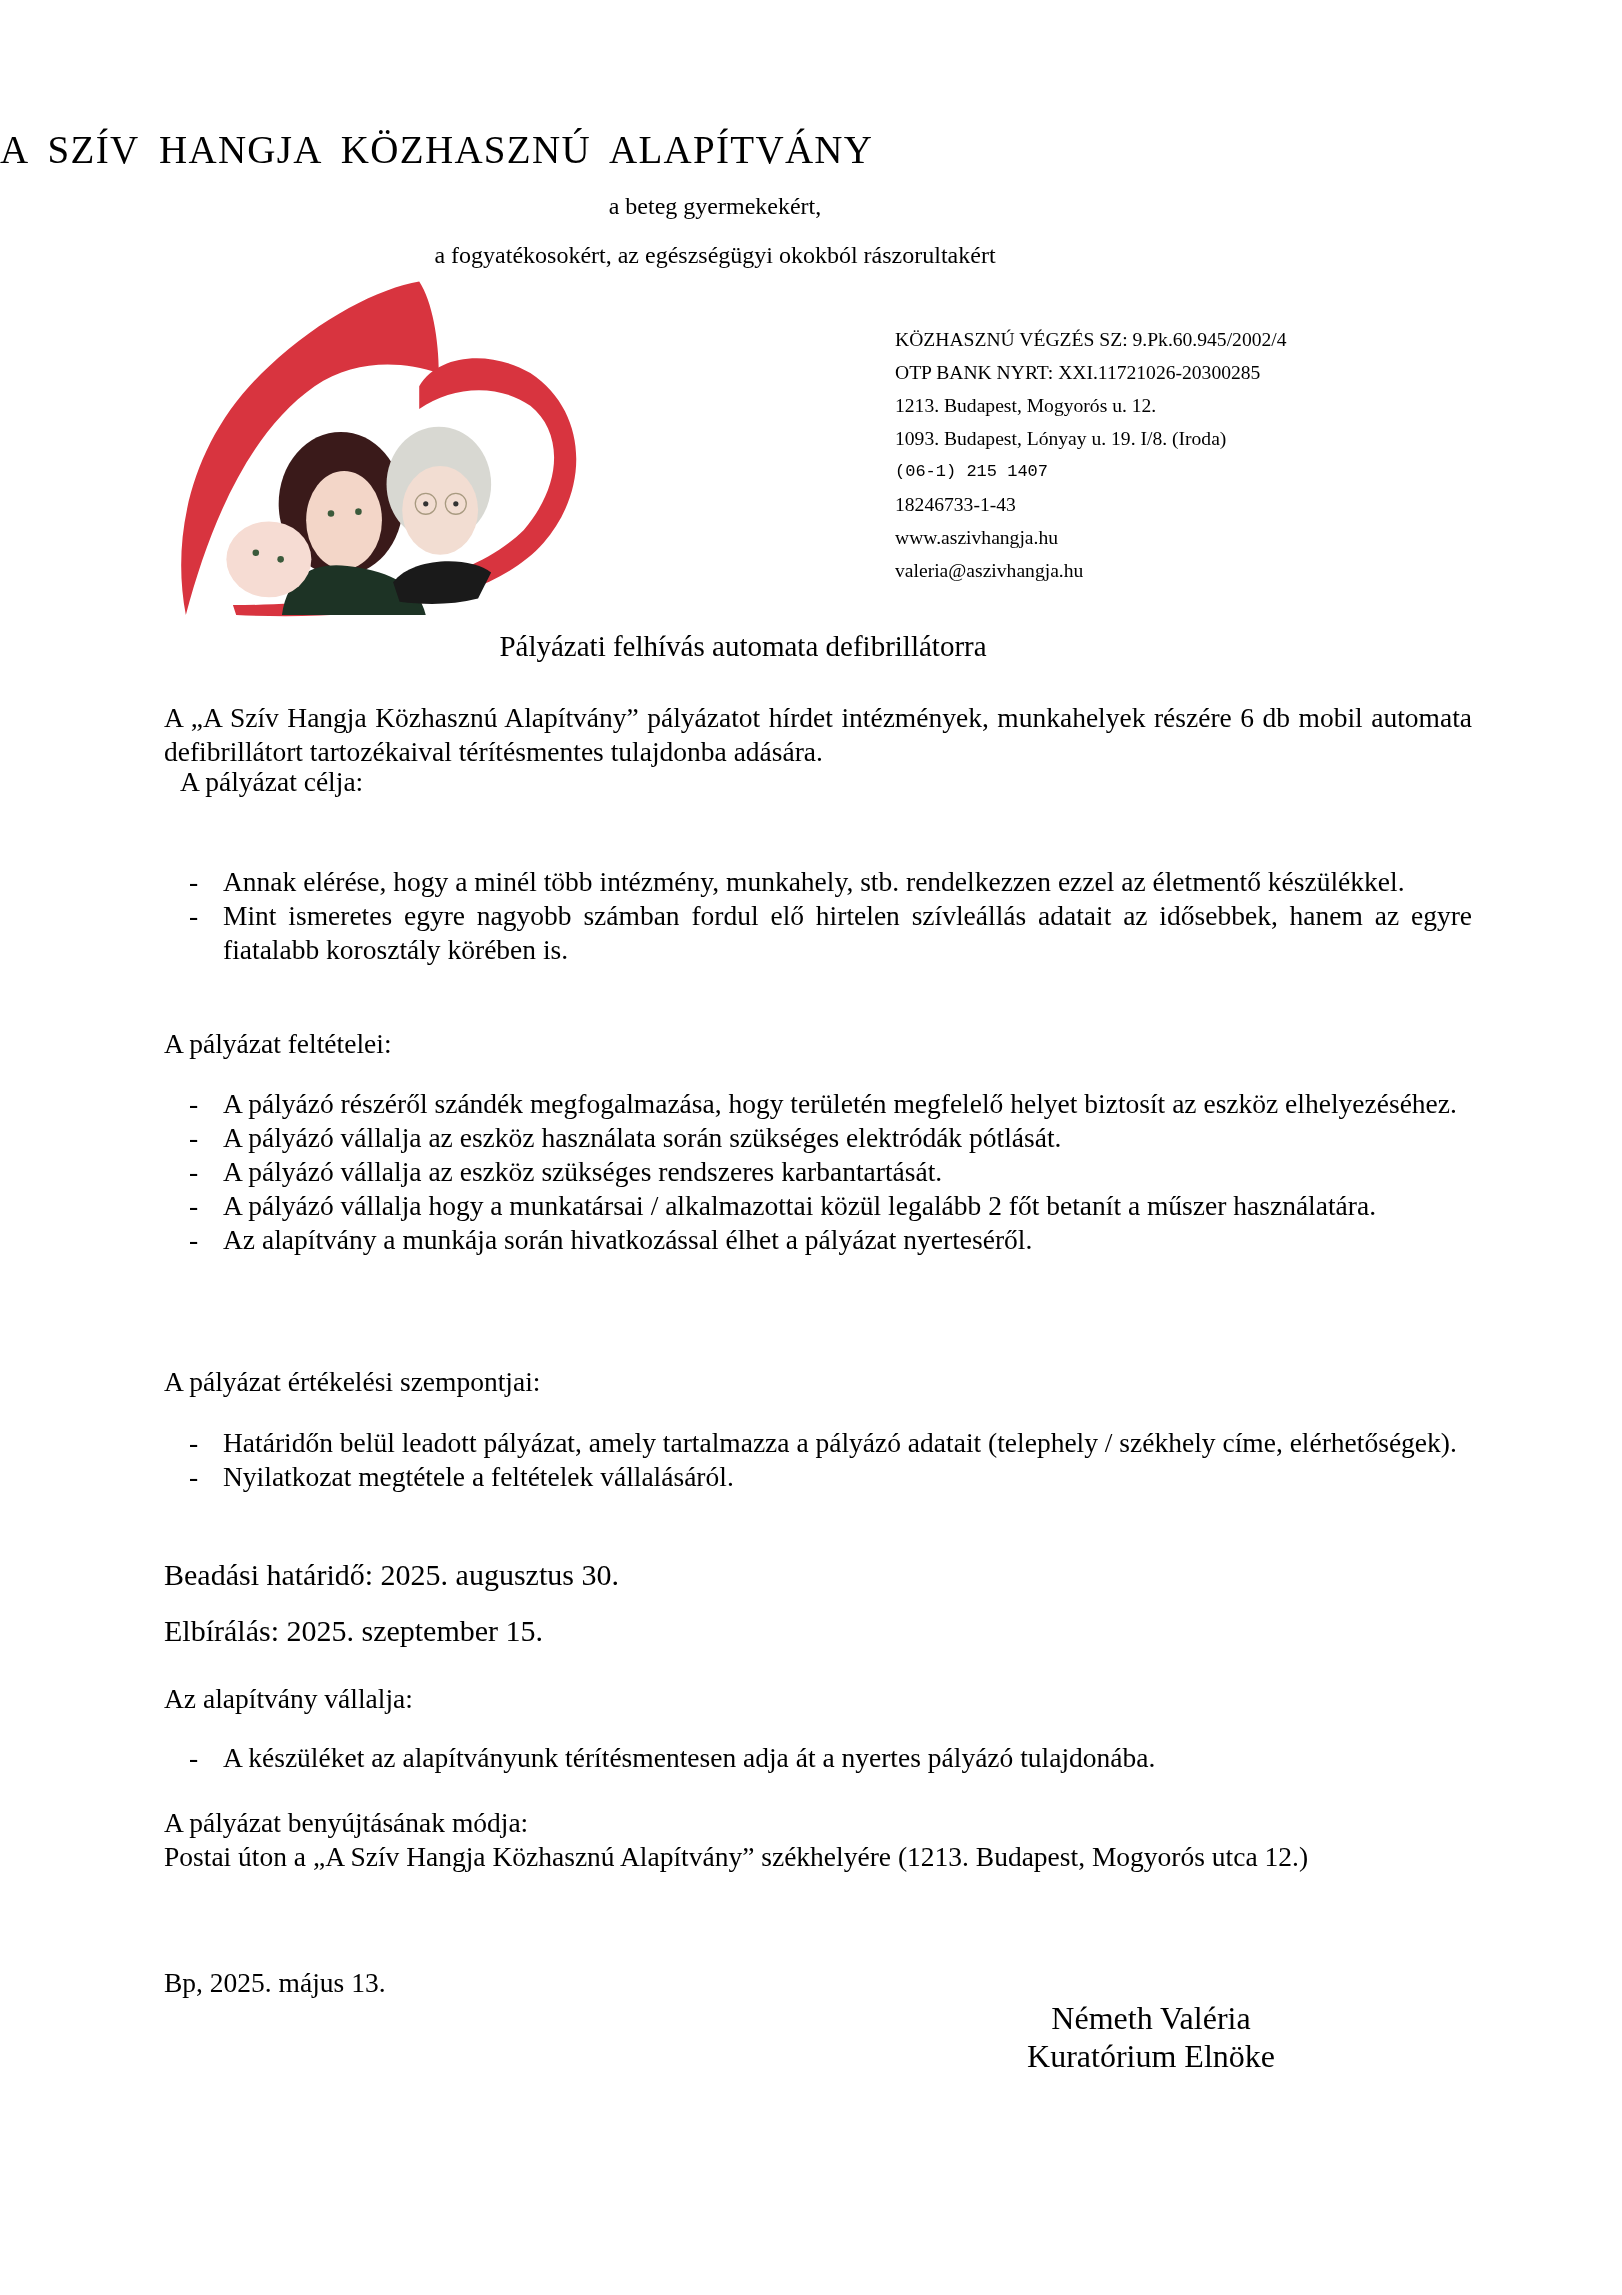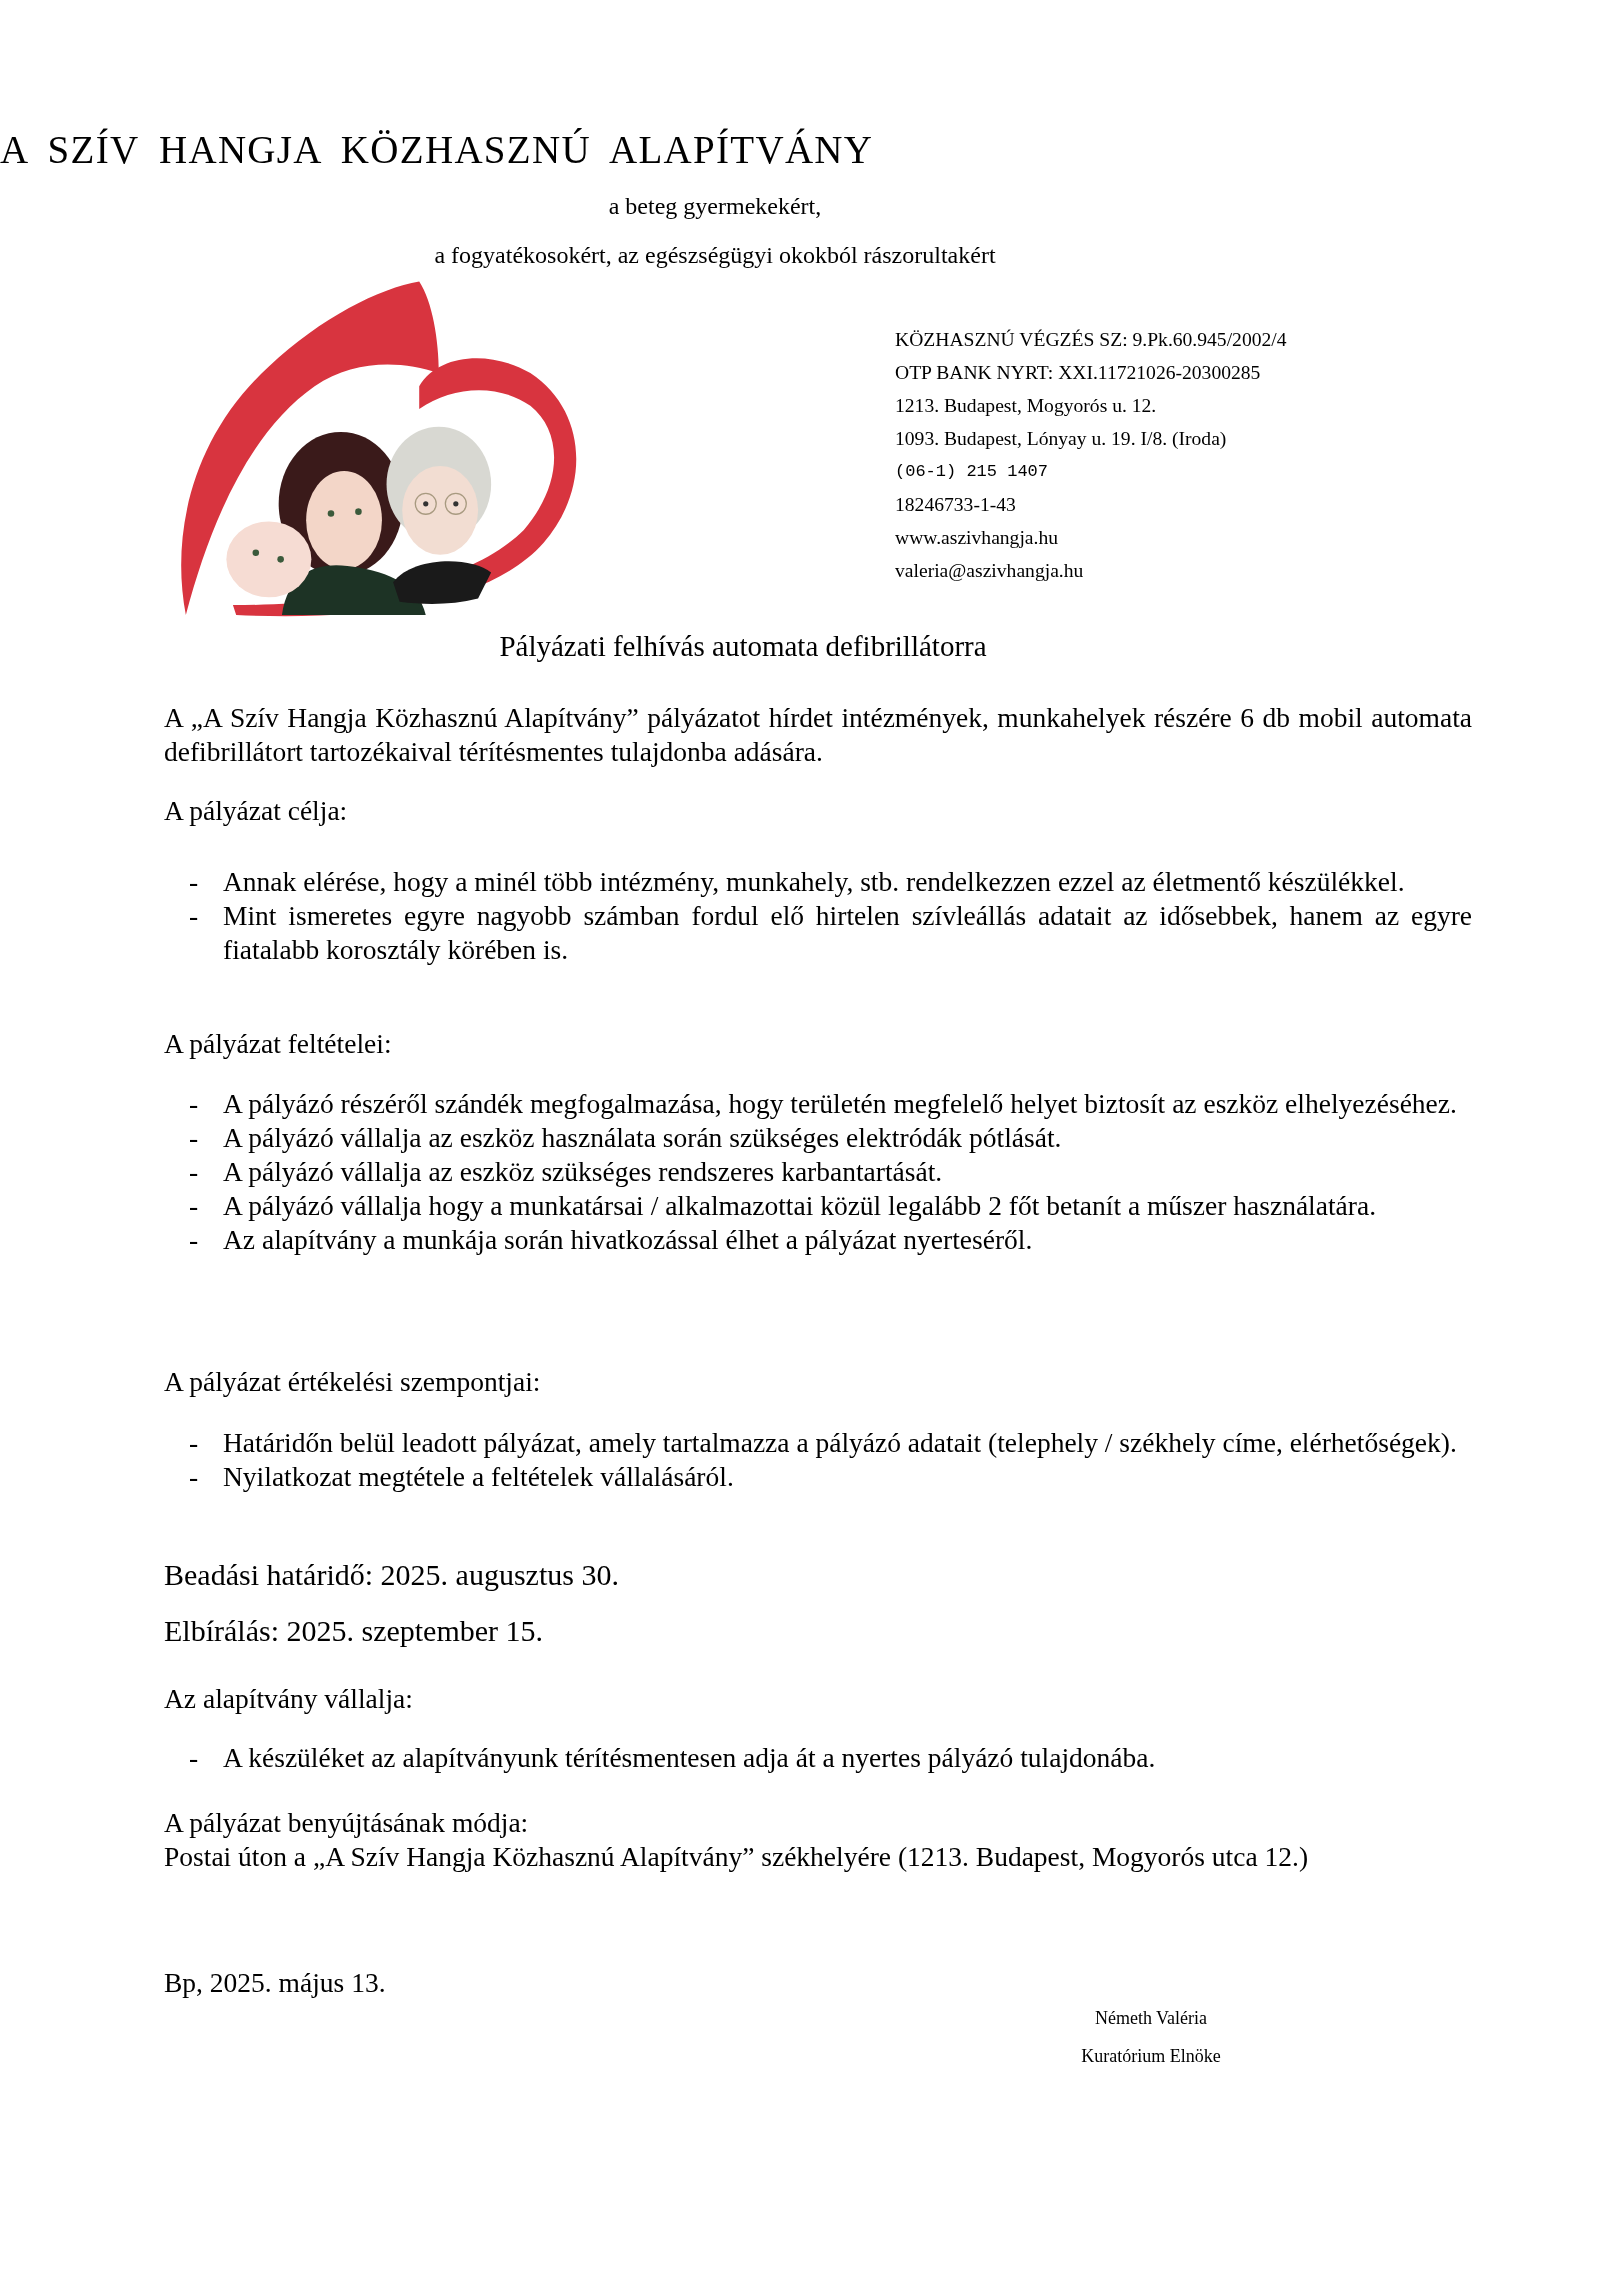--- a/index.html
+++ b/index.html
@@ -94,21 +94,21 @@
     }
     .deadline {
       left: 164px;
       font-size: 30px;
       line-height: 37px;
       white-space: nowrap;
     }
     .signature {
       left: 981px; width: 340px;
       text-align: center;
-      font-size: 18px;
+      font-size: 32px;
       line-height: 37px;
     }
   </style>
 </head>
 <body>
 
 <div class="abs org-title">A  SZÍV  HANGJA  KÖZHASZNÚ  ALAPÍTVÁNY</div>
 <div class="abs subtitle subtitle-1">a beteg gyermekekért,</div>
 <div class="abs subtitle subtitle-2">a fogyatékosokért, az egészségügyi okokból rászorultakért</div>
 
@@ -158,21 +158,21 @@
   <span class="line phone">(06-1) 215 1407</span>
   <span class="line">18246733-1-43</span>
   <span class="line">www.aszivhangja.hu</span>
   <span class="line">valeria@aszivhangja.hu</span>
 </div>
 
 <div class="abs notice-title">Pályázati felhívás automata defibrillátorra</div>
 
 <div class="abs body-text justify intro">A „A Szív Hangja Közhasznú Alapítvány” pályázatot hírdet intézmények, munkahelyek részére 6 db mobil automata defibrillátort tartozékaival térítésmentes tulajdonba adására.</div>
 
-<div class="abs section-heading" style="top:794px;">A pályázat célja:</div>
+<div class="abs section-heading" style="top:765px;margin-left:16px;">A pályázat célja:</div>
 <ul class="abs list" style="top:865px;">
   <li>
     <span class="dash">-</span>
     <span>Annak elérése, hogy a minél több intézmény, munkahely, stb. rendelkezzen ezzel az életmentő készülékkel.</span>
   </li>
   <li>
     <span class="dash">-</span>
     <span>Mint ismeretes egyre nagyobb számban fordul elő hirtelen szívleállás adatait az idősebbek, hanem az egyre fiatalabb korosztály körében is.</span>
   </li>
 </ul>

